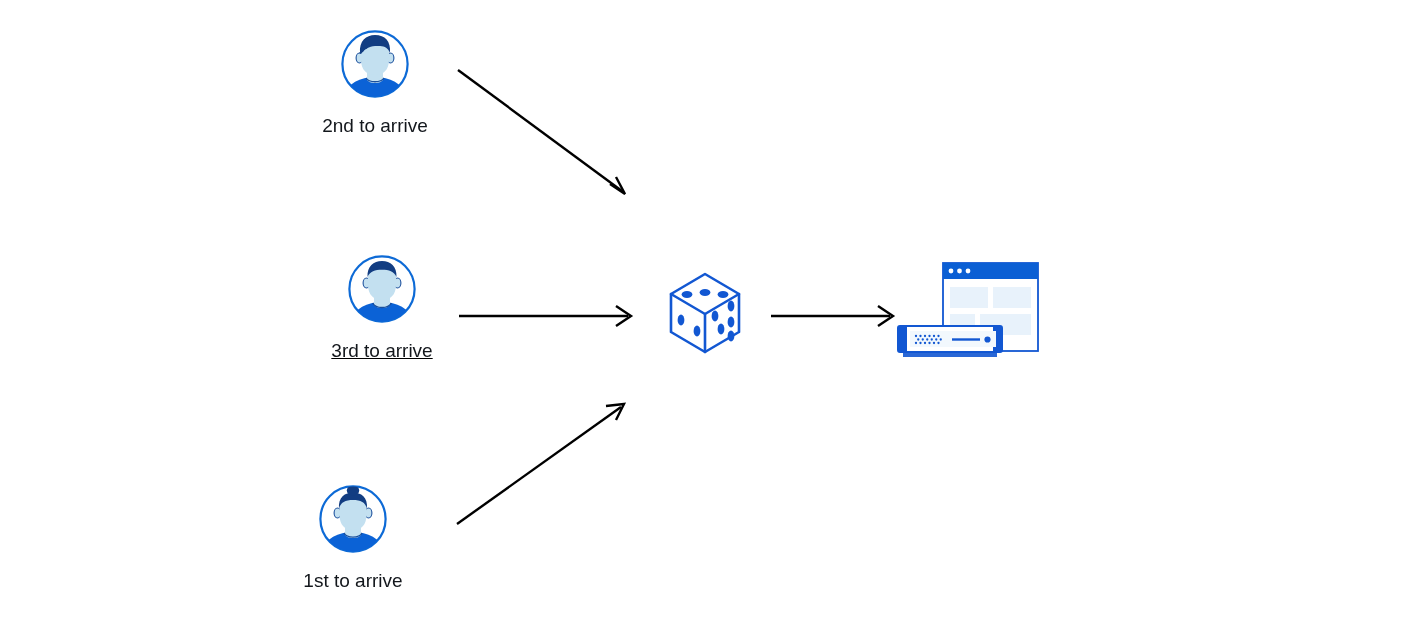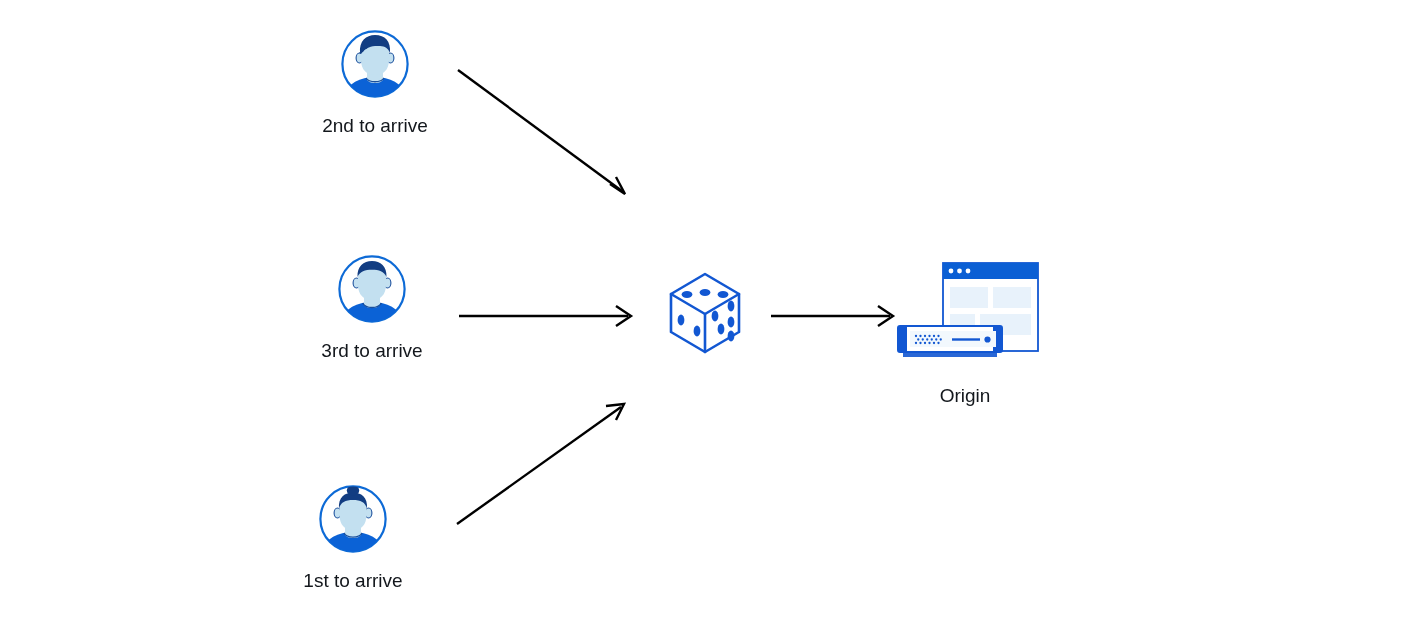--- a/index.html
+++ b/index.html
@@ -110,21 +110,21 @@
           <path d="M22 24 C22 14 28 10 36 10 C44 10 50 14 50 24 L50 32 C50 42 44 47 36 47 C28 47 22 42 22 32 Z" fill="#c3e0f0"></path>
 
           <path d="M21 25 C20 13 27 7 36 7 C46 7 52 13 51 25 C49 20 46 18.5 41 18 C34 17.4 27 19 24 24 C23 24.6 22 25 21 25 Z" fill="#123d82"></path>
           <path d="M21.2 25.5 C22.5 22.5 25 20.5 28 19.6" fill="none" stroke="#123d82" stroke-width="2"></path>
         </g>
       </svg>
     </div>
     <div class="node-label">2nd to arrive</div>
   </div>
 
-  <div class="node avatar-node" style="left:302px; top:253px;">
+  <div class="node avatar-node" style="left:312px; top:253px;text-decoration:underline;">
     <div class="avatar-wrap">
       <svg viewBox="0 0 72 72" width="72" height="72">
         <defs>
           <clipPath id="clipB">
               <circle cx="36" cy="36" r="32.6"></circle>
             </clipPath>
         </defs>
         <circle cx="36" cy="36" r="32.6" fill="#ffffff" stroke="#0d6ad6" stroke-width="2.2"></circle>
         <g clip-path="url(#clipB)">
           <path d="M3 72 C7 56 20 49 36 49 C52 49 65 56 69 72 Z" fill="#0b62d6"></path>
@@ -242,16 +242,15 @@
               <circle cx="39.5" cy="85" r="1.15"></circle>
             <circle cx="44" cy="85" r="1.15"></circle>
               <circle cx="48.5" cy="85" r="1.15"></circle>
           </g>
 
           <line x1="62" y1="81.5" x2="90" y2="81.5" stroke="#1257d2" stroke-width="2.4"></line>
           <circle cx="97.5" cy="81.5" r="3.1" fill="#1257d2"></circle>
         </g>
       </svg>
     </div>
-    <div class="node-label">Origin</div>
   </div>
 
 </div>
 
 </body></html>

